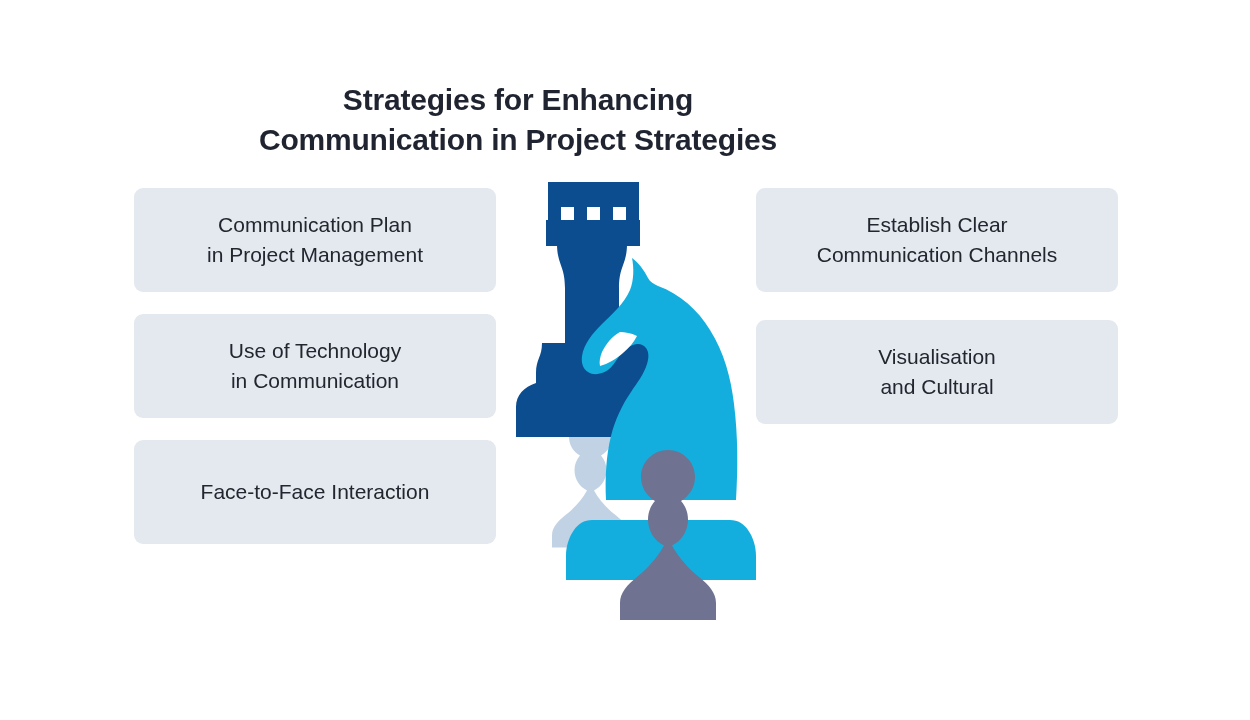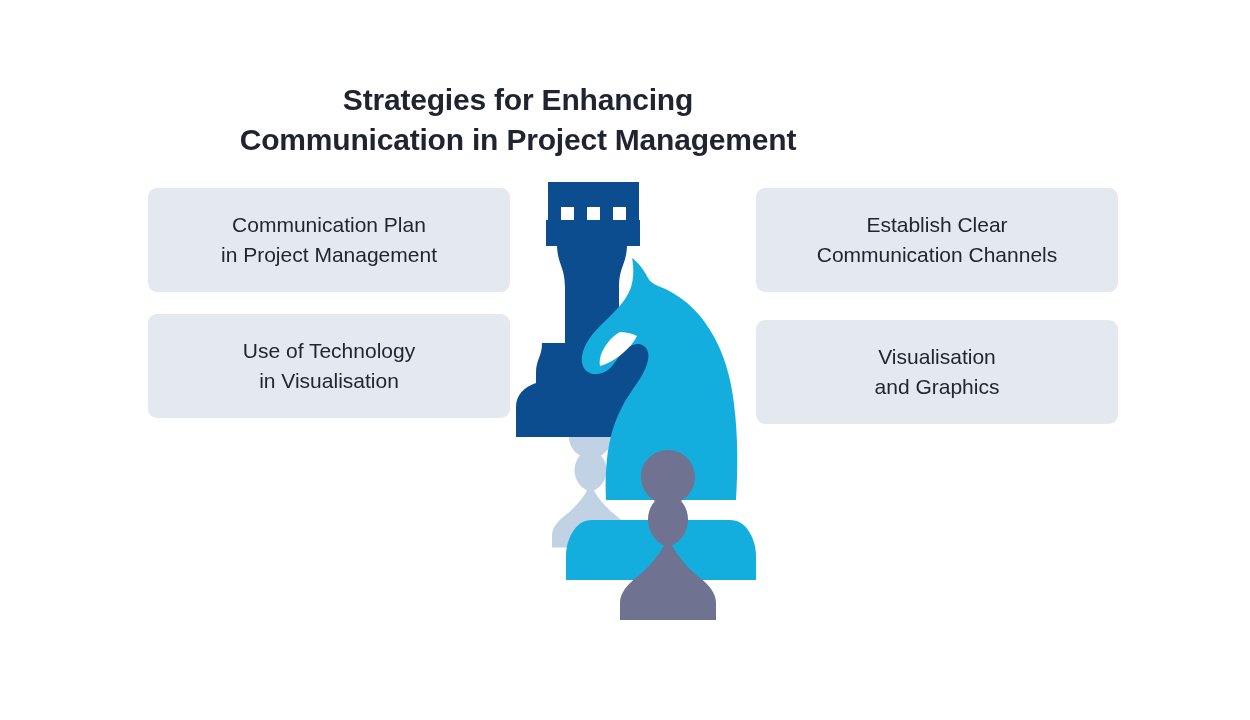--- a/index.html
+++ b/index.html
@@ -42,21 +42,21 @@
 
   
   .col {
     position: absolute;
     top: 188px;
     width: 362px;
     display: flex;
     flex-direction: column;
     gap: 22px;
   }
-  .col-left  { left: 148px; }
+  .col-left  { left: 134px; }
   .col-right { left: 756px; gap: 28px; }
 
   .card {
     height: 104px;
     border-radius: 9px;
     background: #e4e9f0;
     display: flex;
     align-items: center;
     justify-content: center;
     box-sizing: border-box;
@@ -81,42 +81,45 @@
   }
   .chess svg { display: block; }
 </style>
 </head>
 <body>
 
 <div class="canvas">
 
   <div class="title-block">
     <div class="title-line">Strategies for Enhancing</div>
-    <div class="title-line">Communication in Project Management</div>
+    <div class="title-line">Communication in Project Strategies</div>
   </div>
 
   <div class="col col-left">
     <div class="card">
       <div class="card-text">Communication Plan
 in Project Management</div>
     </div>
     <div class="card">
       <div class="card-text">Use of Technology
-in Visualisation</div>
+in Communication</div>
+    </div>
+    <div class="card">
+      <div class="card-text">Face-to-Face Interaction</div>
     </div>
   </div>
 
   <div class="col col-right">
     <div class="card">
       <div class="card-text">Establish Clear
 Communication Channels</div>
     </div>
     <div class="card">
       <div class="card-text">Visualisation
-and Graphics</div>
+and Cultural</div>
     </div>
   </div>
 
   <div class="chess">
     <svg width="280" height="460" viewBox="0 0 280 460" xmlns="http://www.w3.org/2000/svg">
 
       <g>
         <path fill="#c2d2e5" d="
           M 90 256
           c -12 0 -21 9.5 -21 21

